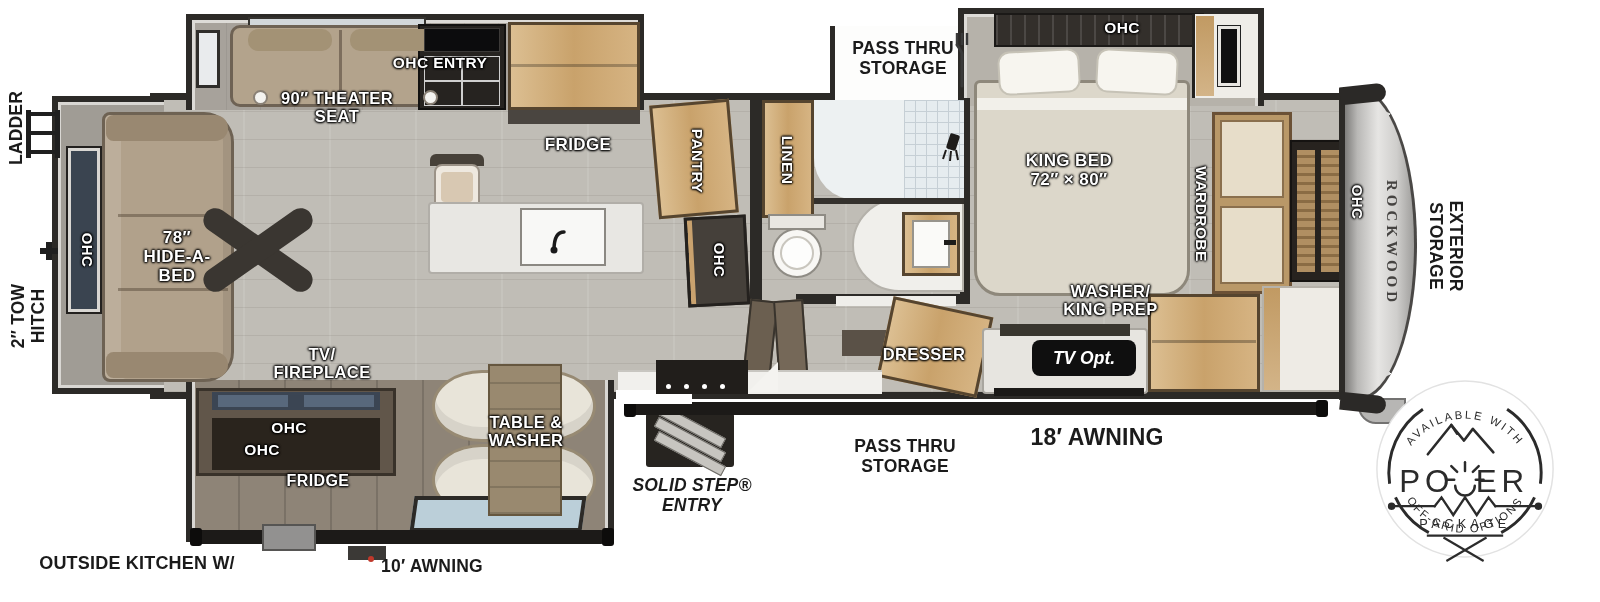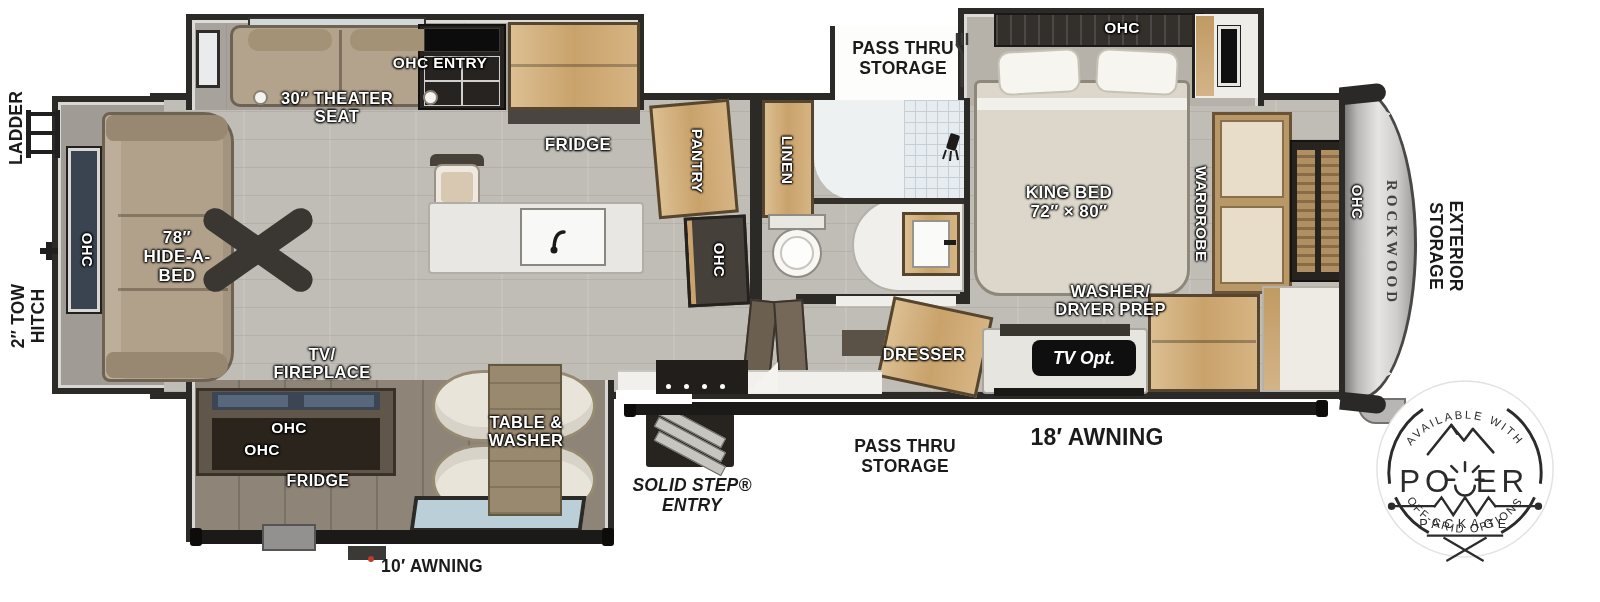--- a/index.html
+++ b/index.html
@@ -93,21 +93,21 @@
   <div class="abs" style="left:196px;top:30px;width:24px;height:58px;background:#e9ebed;border:3px solid #2f2d2a;box-sizing:border-box;z-index:3;"></div>
   <div class="abs" style="left:248px;top:17px;width:178px;height:11px;background:#d2d7da;border:2px solid #35332f;box-sizing:border-box;z-index:3;"></div>
   <div class="abs" style="left:230px;top:25px;width:220px;height:82px;background:#b3a38c;border:3px solid #6e6254;border-radius:10px;box-sizing:border-box;z-index:3;"></div>
   <div class="abs" style="left:248px;top:29px;width:84px;height:22px;background:#a39275;border-radius:10px;z-index:4;"></div>
   <div class="abs" style="left:350px;top:29px;width:84px;height:22px;background:#a39275;border-radius:10px;z-index:4;"></div>
   <div class="abs" style="left:339px;top:30px;width:3px;height:72px;background:rgba(80,68,55,.55);z-index:4;"></div>
   <div class="abs" style="left:253px;top:90px;width:11px;height:11px;background:#f4f3f0;border:2px solid #8a8176;border-radius:50%;z-index:5;"></div>
   <div class="abs" style="left:333px;top:90px;width:11px;height:11px;background:#f4f3f0;border:2px solid #8a8176;border-radius:50%;z-index:5;"></div>
   <div class="abs" style="left:423px;top:90px;width:11px;height:11px;background:#f4f3f0;border:2px solid #8a8176;border-radius:50%;z-index:5;"></div>
   <div class="lbl" style="left:267px;top:89px;width:140px;font-size:16.5px;">
-    <div>30″ THEATER</div>
+    <div>90″ THEATER</div>
     <div>SEAT</div>
   </div>
 
   <div class="abs" style="left:418px;top:24px;width:88px;height:86px;background:#262320;border:2px solid #121110;box-sizing:border-box;z-index:3;"></div>
   <div class="abs" style="left:424px;top:28px;width:76px;height:24px;background:#0c0c0d;border:1px solid #3c3a38;box-sizing:border-box;z-index:4;"></div>
   <div class="abs" style="left:424px;top:56px;width:76px;height:50px;border:1px solid #cfcfcf;box-sizing:border-box;z-index:4;">
     <div style="position:absolute;left:0;top:23px;width:74px;height:2px;background:#cfcfcf;"></div>
     <div style="position:absolute;left:36px;top:0;width:2px;height:48px;background:#cfcfcf;"></div>
   </div>
   <div class="lbl" style="left:378px;top:54px;width:124px;font-size:15.5px;"><span>OHC ENTRY</span></div>
@@ -177,21 +177,21 @@
               background-image:repeating-linear-gradient(90deg,rgba(255,255,255,.12) 0 2px,transparent 2px 14px);"></div>
   <div class="lbl" style="left:1062px;top:19px;width:120px;font-size:15.5px;"><span>OHC</span></div>
   <div class="abs" style="left:1192px;top:14px;width:66px;height:84px;background:#efede8;border-left:3px solid #23211e;box-sizing:border-box;z-index:3;"></div>
   <div class="abs wdl" style="left:1196px;top:16px;width:18px;height:80px;z-index:4;"></div>
   <div class="abs" style="left:1218px;top:26px;width:22px;height:60px;background:#101011;border:3px solid #e8e6e2;outline:1px solid #222;box-sizing:border-box;z-index:4;"></div>
   <div class="abs" style="left:998px;top:50px;width:82px;height:44px;background:#f7f5ef;border:2px solid #c6c2b6;border-radius:12px;box-sizing:border-box;transform:rotate(-3deg);z-index:4;"></div>
   <div class="abs" style="left:1096px;top:50px;width:82px;height:44px;background:#f7f5ef;border:2px solid #c6c2b6;border-radius:12px;box-sizing:border-box;transform:rotate(3deg);z-index:4;"></div>
   <div class="abs wall" style="left:960px;top:98px;width:10px;height:206px;z-index:2;"></div>
   <div class="abs" style="left:974px;top:80px;width:216px;height:216px;background:#dcd7ca;border:3px solid #8e887b;border-radius:6px 6px 26px 26px;box-sizing:border-box;z-index:3;"></div>
   <div class="abs" style="left:977px;top:98px;width:210px;height:12px;background:#f2f0ea;z-index:4;"></div>
-  <div class="lbl" style="left:989px;top:151px;width:160px;font-size:17px;margin-top:32px;">
+  <div class="lbl" style="left:989px;top:151px;width:160px;font-size:17px;">
     <div>KING BED</div>
     <div>72″ × 80″</div>
   </div>
   <div class="abs v90 lbl" style="left:1126px;top:205px;width:150px;height:18px;font-size:15.5px;"><span>WARDROBE</span></div>
 
   <div class="abs" style="left:1212px;top:112px;width:80px;height:182px;background:#b99868;border:3px solid #6b5136;box-sizing:border-box;z-index:3;"></div>
   <div class="abs" style="left:1220px;top:120px;width:64px;height:78px;background:#e7ddc9;border:2px solid #8a6f4d;box-sizing:border-box;z-index:4;"></div>
   <div class="abs" style="left:1220px;top:206px;width:64px;height:78px;background:#e7ddc9;border:2px solid #8a6f4d;box-sizing:border-box;z-index:4;"></div>
   <div class="abs" style="left:1290px;top:140px;width:58px;height:142px;background:#27231f;border:2px solid #151311;box-sizing:border-box;z-index:3;"></div>
   <div class="abs" style="left:1297px;top:150px;width:18px;height:122px;background:repeating-linear-gradient(0deg,#b08f62 0 6px,#8a6c44 6px 9px);z-index:4;"></div>
@@ -199,21 +199,21 @@
   <div class="abs v90 lbl" style="left:1329px;top:194px;width:56px;height:16px;font-size:15px;"><span>OHC</span></div>
   <div class="abs" style="left:1262px;top:286px;width:82px;height:106px;background:#eeebe5;border:2px solid #b6b2aa;box-sizing:border-box;z-index:3;"></div>
   <div class="abs wdl" style="left:1264px;top:288px;width:16px;height:102px;z-index:4;"></div>
   <div class="abs wd" style="left:1148px;top:294px;width:112px;height:98px;z-index:3;"></div>
   <div class="abs" style="left:1152px;top:340px;width:104px;height:3px;background:rgba(0,0,0,.28);z-index:4;"></div>
 
   <div class="abs wd" style="left:884px;top:306px;width:102px;height:82px;transform:rotate(12deg);z-index:3;"></div>
   <div class="lbl" style="left:864px;top:345px;width:120px;font-size:16.5px;"><span>DRESSER</span></div>
   <div class="lbl" style="left:1028px;top:282px;width:165px;font-size:16.5px;">
     <div>WASHER/</div>
-    <div>DRYER PREP</div>
+    <div>KING PREP</div>
   </div>
   <div class="abs" style="left:982px;top:328px;width:166px;height:66px;background:#e7e5e0;border:2px solid #a9a69f;border-radius:4px;box-sizing:border-box;z-index:3;"></div>
   <div class="abs" style="left:1000px;top:324px;width:130px;height:12px;background:#39362f;z-index:4;"></div>
   <div class="abs" style="left:994px;top:388px;width:150px;height:8px;background:#1b1917;z-index:4;"></div>
   <div class="abs" style="left:1032px;top:340px;width:104px;height:36px;background:#0f0f0f;border-radius:8px;z-index:5;
               color:#fff;font-style:italic;font-weight:700;font-size:17.5px;text-align:center;line-height:36px;"><span>TV Opt.</span></div>
 
   <div class="abs" style="left:618px;top:370px;width:264px;height:24px;background:#f1f0ed;border-top:2px solid #c8c6c1;box-sizing:border-box;z-index:3;"></div>
   <div class="abs" style="left:616px;top:390px;width:76px;height:14px;background:#ffffff;z-index:3;"></div>
   <div class="abs" style="left:656px;top:360px;width:92px;height:34px;background:#211e1b;z-index:4;">
@@ -272,20 +272,21 @@
   <div class="abs" style="left:412px;top:496px;width:172px;height:36px;background:#bbcfd9;border:4px solid #2c2a27;box-sizing:border-box;transform:skewX(-8deg);z-index:3;"></div>
 
   <div class="abs" style="left:194px;top:530px;width:414px;height:14px;background:#1c1a18;border-radius:7px;z-index:4;"></div>
   <div class="abs" style="left:190px;top:528px;width:12px;height:18px;background:#0d0c0b;border-radius:3px;z-index:4;"></div>
   <div class="abs" style="left:602px;top:528px;width:12px;height:18px;background:#0d0c0b;border-radius:3px;z-index:4;"></div>
   <div class="abs" style="left:262px;top:524px;width:54px;height:27px;background:#929190;border:2px solid #565553;box-sizing:border-box;z-index:5;"></div>
   <div class="abs" style="left:348px;top:546px;width:38px;height:14px;background:#3b3936;z-index:3;"></div>
   <div class="abs" style="left:368px;top:556px;width:6px;height:6px;background:#c0392b;border-radius:50%;z-index:5;"></div>
 
   <div class="lblx" style="left:12px;top:553px;width:250px;font-size:18px;">
+    <div>OUTSIDE KITCHEN W/</div>
   </div>
   <div class="lblx" style="left:352px;top:556px;width:160px;font-size:17.5px;"><span>10′ AWNING</span></div>
 
   <svg class="abs" style="left:1372px;top:376px;z-index:10;" width="186" height="186" viewBox="0 0 190 190">
     <defs>
       <path id="arcTop" d="M 28,100 A 68,68 0 0 1 162,100"></path>
       <path id="arcBot" d="M 26,102 A 70,70 0 0 0 164,102"></path>
     </defs>
     <circle cx="95" cy="95" r="90" fill="#ffffff" stroke="#e2e2e2" stroke-width="1.5"></circle>
     <path d="M 18,110 A 78,78 0 0 1 52,34" fill="none" stroke="#2b2b2b" stroke-width="3"></path>

